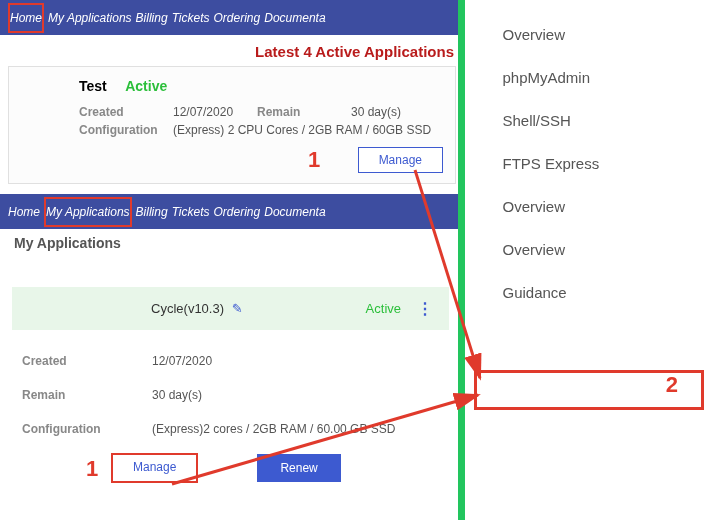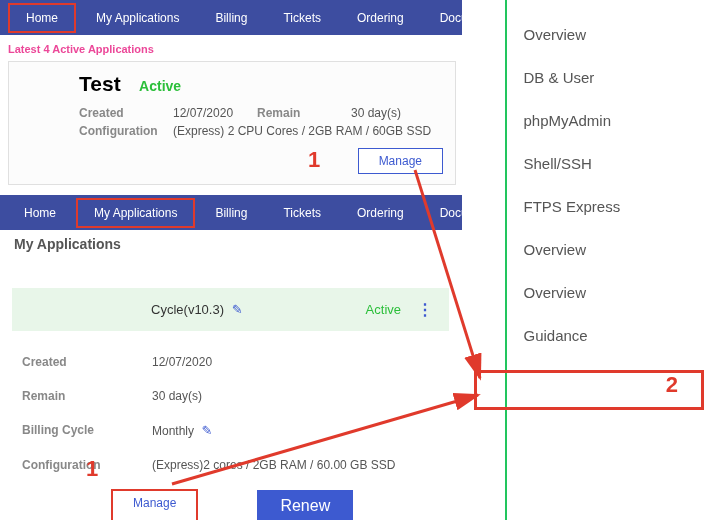--- a/index.html
+++ b/index.html
@@ -1,53 +1,53 @@
 <!DOCTYPE html>
 <html><head>
 <meta charset="utf-8">
 <style>
   * { box-sizing: border-box; margin: 0; padding: 0; font-family: Arial, Helvetica, sans-serif; }
   body { width: 722px; height: 520px; overflow: hidden; background: #fff; position: relative; }
 
   
   .navbar { background: #3d4da0; display: flex; align-items: center; height: 35px; padding: 0 8px; gap: 4px; }
-  .navbar .nav-item { color: #fff; font-size: 12px; padding: 6px 16px; white-space: nowrap; cursor: pointer; }
+  .navbar .nav-item { color: #fff; font-size: 12px; padding: 6px 0; white-space: nowrap; cursor: pointer; font-style: italic; }
   .red-box { border: 2px solid #e03a2c; }
 
   
-  .section-title { font-size: 11px; font-weight: bold; color: #ec4899; padding: 8px 8px 6px 8px; }
+  .section-title { font-size: 15px; font-weight: bold; color: #b91c1c; padding: 8px 8px 6px 8px; text-align: right; }
   .page-sub { font-size: 14px; font-weight: bold; color: #555; padding: 6px 14px; }
 
   
   .app-card { margin: 0 8px 10px 8px; border: 1px solid #e0e0e0; background: #fcfcfc; padding: 10px 12px 10px 70px; position: relative; width: 448px; }
-  .app-name { font-weight: bold; font-size: 21px; display: inline-block; margin-right: 14px; }
+  .app-name { font-weight: bold; font-size: 14px; display: inline-block; margin-right: 14px; }
   .app-status { color: #2bbf3a; font-weight: bold; font-size: 14px; }
   .app-meta { margin-top: 10px; font-size: 12px; color: #777; }
   .app-meta .row { display: flex; gap: 14px; }
   .app-meta .label { color: #888; font-weight: bold; min-width: 80px; }
   .app-meta .val { color: #555; min-width: 70px; }
   .manage-btn-wrap { text-align: right; margin-top: 10px; }
   .btn-outline { display:inline-block; border: 1px solid #3d5ad0; color: #3d5ad0; background: #fff; font-size: 12px; padding: 5px 20px; cursor: pointer; }
-  .btn-solid  { display:inline-block; border: 1px solid #3d5ad0; background: #3d5ad0; color: #fff; font-size: 16px; padding: 6px 22px; cursor: pointer; }
+  .btn-solid  { display:inline-block; border: 1px solid #3d5ad0; background: #3d5ad0; color: #fff; font-size: 12px; padding: 6px 22px; cursor: pointer; }
 
   
   .lower { width: 461px; }
   .green-header { background: #e8f6e9; padding: 12px 16px; display: flex; align-items: center; margin: 30px 12px 0 12px; }
   .green-header .title-area { flex: 1; text-align: center; font-size: 13px; color: #333; }
   .pencil { color: #3d5ad0; font-size: 13px; margin-left: 4px; cursor: pointer; }
   .green-header .status-txt { color: #2bbf3a; font-size: 13px; margin-right: 16px; }
   .kebab { color: #3d5ad0; font-weight: bold; font-size: 16px; cursor: pointer; }
   .detail-table { margin: 6px 12px 0 12px; padding: 8px 10px; font-size: 12px; color: #666; }
   .detail-row { display: flex; padding: 10px 0; }
   .detail-row .dl { width: 130px; font-weight: bold; color: #888; }
   .detail-row .dv { color: #555; }
   .btn-row { display: flex; gap: 60px; padding: 8px 0 0 90px; }
 
   
-  .side-menu { position: absolute; top: 0; right: 0; width: 217px; background: #fff; border-left: 2px solid #22c55e; height: 100%; padding-top: 14px; }
+  .side-menu { position: absolute; top: 0; right: 0; width: 264px; background: #fff; border-left: 7px solid #22c55e; height: 100%; padding-top: 14px; }
   .side-item { display: block; width: 210px; margin: 0 auto 2px auto; padding: 12px 14px; font-size: 15px; color: #555; text-align: left; cursor: pointer; }
 
   
   .ann-num { position: absolute; font-size: 22px; color: #e03a2c; font-weight: bold; pointer-events: none; }
   .snapshot-box { position: absolute; border: 3px solid #e03a2c; width: 230px; height: 40px; right: 18px; top: 370px; pointer-events: none; }
   .snapshot-num { position: absolute; right: 44px; top: 372px; color: #e03a2c; font-size: 22px; font-weight: bold; pointer-events: none; }
 
   svg.arrow { position: absolute; pointer-events: none; }
 </style>
 </head>
@@ -110,42 +110,34 @@
     <div class="detail-table">
       <div class="detail-row">
         <span class="dl">Created</span>
         <span class="dv">12/07/2020</span>
       </div>
       <div class="detail-row">
         <span class="dl">Remain</span>
         <span class="dv">30 day(s)</span>
       </div>
       <div class="detail-row">
-        <span class="dl">Billing Cycle</span>
-        <span class="dv">
-          <span>Monthly</span>
-          <span class="pencil">✎</span>
-        </span>
-      </div>
-      <div class="detail-row">
         <span class="dl">Configuration</span>
         <span class="dv">(Express)2 cores / 2GB RAM / 60.00 GB SSD</span>
       </div>
       <div class="btn-row">
         <span class="btn-outline red-box" style="border-width:1px; outline:2px solid #e03a2c; outline-offset:-1px;">Manage</span>
         <span class="btn-solid">Renew</span>
       </div>
     </div>
   </div>
 
 </div>
 
 <div class="side-menu">
   <div class="side-item">Overview</div>
-  <div class="side-item">DB &amp; User</div>
   <div class="side-item">phpMyAdmin</div>
   <div class="side-item">Shell/SSH</div>
   <div class="side-item">FTPS Express</div>
   <div class="side-item">Overview</div>
   <div class="side-item">Overview</div>
   <div class="side-item">Guidance</div>
 </div>
 
 <span class="ann-num" style="left:308px; top:147px;">1</span>
 <span class="ann-num" style="left:86px; top:456px;">1</span>

